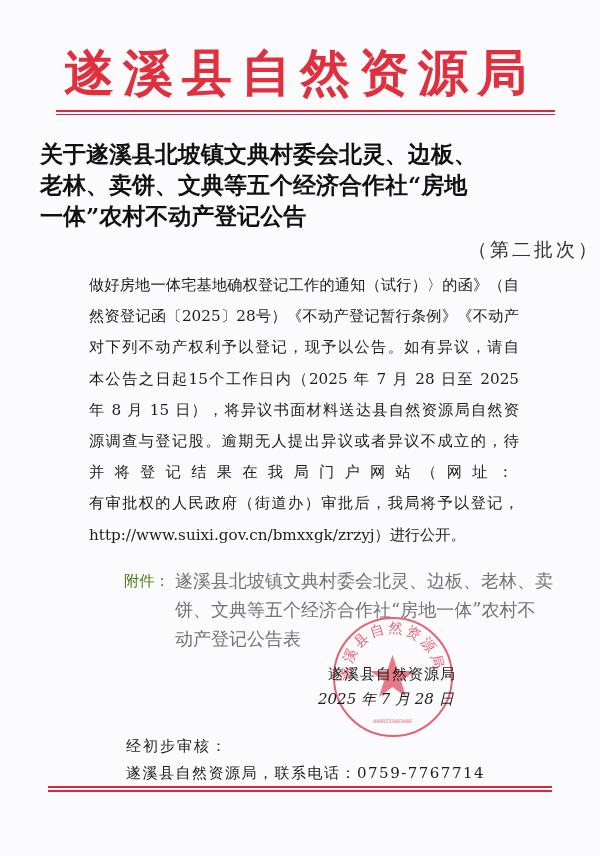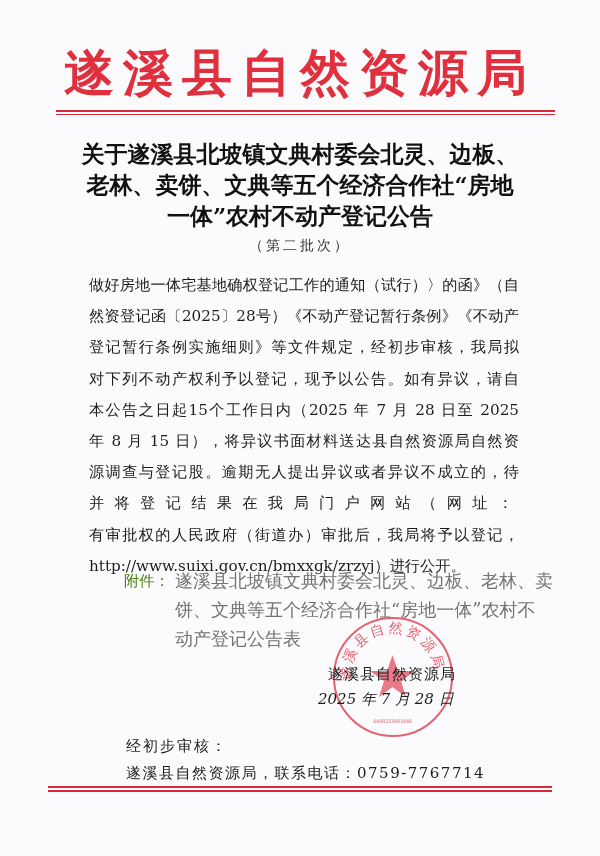--- a/index.html
+++ b/index.html
@@ -3,23 +3,23 @@
 <meta charset="utf-8">
 <style>
   html, body { margin:0; padding:0; }
   body { width:600px; height:856px; background:#fbfbfd; position:relative; overflow:hidden;
          font-family:"DejaVu Serif", "Liberation Serif", serif; color:#1a1a1a; }
   .abs { position:absolute; }
   .masthead { left:0; top:40px; width:600px; text-align:center; color:#e0303e;
               font-family:"DejaVu Serif", serif; font-weight:bold; font-size:50px; letter-spacing:9px;
               line-height:66px; }
   .redline { background:#d8283a; height:2px; }
-  .title { left:40px; width:520px; text-align:center; font-family:"DejaVu Serif", serif; font-weight:bold;
+  .title { left:40px; width:520px; text-align:left; font-family:"DejaVu Serif", serif; font-weight:bold;
            font-size:23px; line-height:31px; color:#111; }
-  .sub { left:0; width:600px; text-align:center; font-size:14px; color:#333; letter-spacing:3px; }
+  .sub { left:0; width:600px; text-align:right; font-size:19px; color:#333; letter-spacing:3px; }
   .para { left:89px; width:430px; font-size:15.2px; line-height:31.2px; color:#1c1c1c; text-align:justify; }
   .line { white-space:nowrap; display:block; text-align:justify; text-align-last:justify; height:31.2px; }
   .line.last { text-align-last:left; }
   .attach-label { font-size:15.2px; color:#4d7c0f; }
   .attach-text { font-size:18px; line-height:29px; color:#737373; }
   .stamp { left:333px; top:617px; width:120px; height:120px; border:2.5px solid #e0485a; border-radius:50%;
            box-sizing:border-box; opacity:0.85; }
   .sign { font-size:15px; color:#1c1c1c; }
 </style>
 </head>
@@ -32,21 +32,20 @@
 <div class="abs title" style="top:138px;">
   <div>关于遂溪县北坡镇文典村委会北灵、边板、</div>
   <div>老林、卖饼、文典等五个经济合作社“房地</div>
   <div>一体”农村不动产登记公告</div>
 </div>
 <div class="abs sub" style="top:237px;">（第二批次）</div>
 
 <div class="abs para" style="top:270px;">
   <span class="line">做好房地一体宅基地确权登记工作的通知（试行）〉的函》（自</span>
   <span class="line">然资登记函〔2025〕28号）《不动产登记暂行条例》《不动产</span>
-  <span class="line">登记暂行条例实施细则》等文件规定，经初步审核，我局拟</span>
   <span class="line">对下列不动产权利予以登记，现予以公告。如有异议，请自</span>
   <span class="line">本公告之日起15个工作日内（2025 年 7 月 28 日至 2025</span>
   <span class="line">年 8 月 15 日），将异议书面材料送达县自然资源局自然资</span>
   <span class="line">源调查与登记股。逾期无人提出异议或者异议不成立的，待</span>
   <span class="line" style="letter-spacing:6px;">并将登记结果在我局门户网站（网址：</span>
   <span class="line">有审批权的人民政府（街道办）审批后，我局将予以登记，</span>
   <span class="line last">http://www.suixi.gov.cn/bmxxgk/zrzyj）进行公开。</span>
 </div>
 
 <div class="abs attach-label" style="left:124px; top:571px;">附件：</div>

